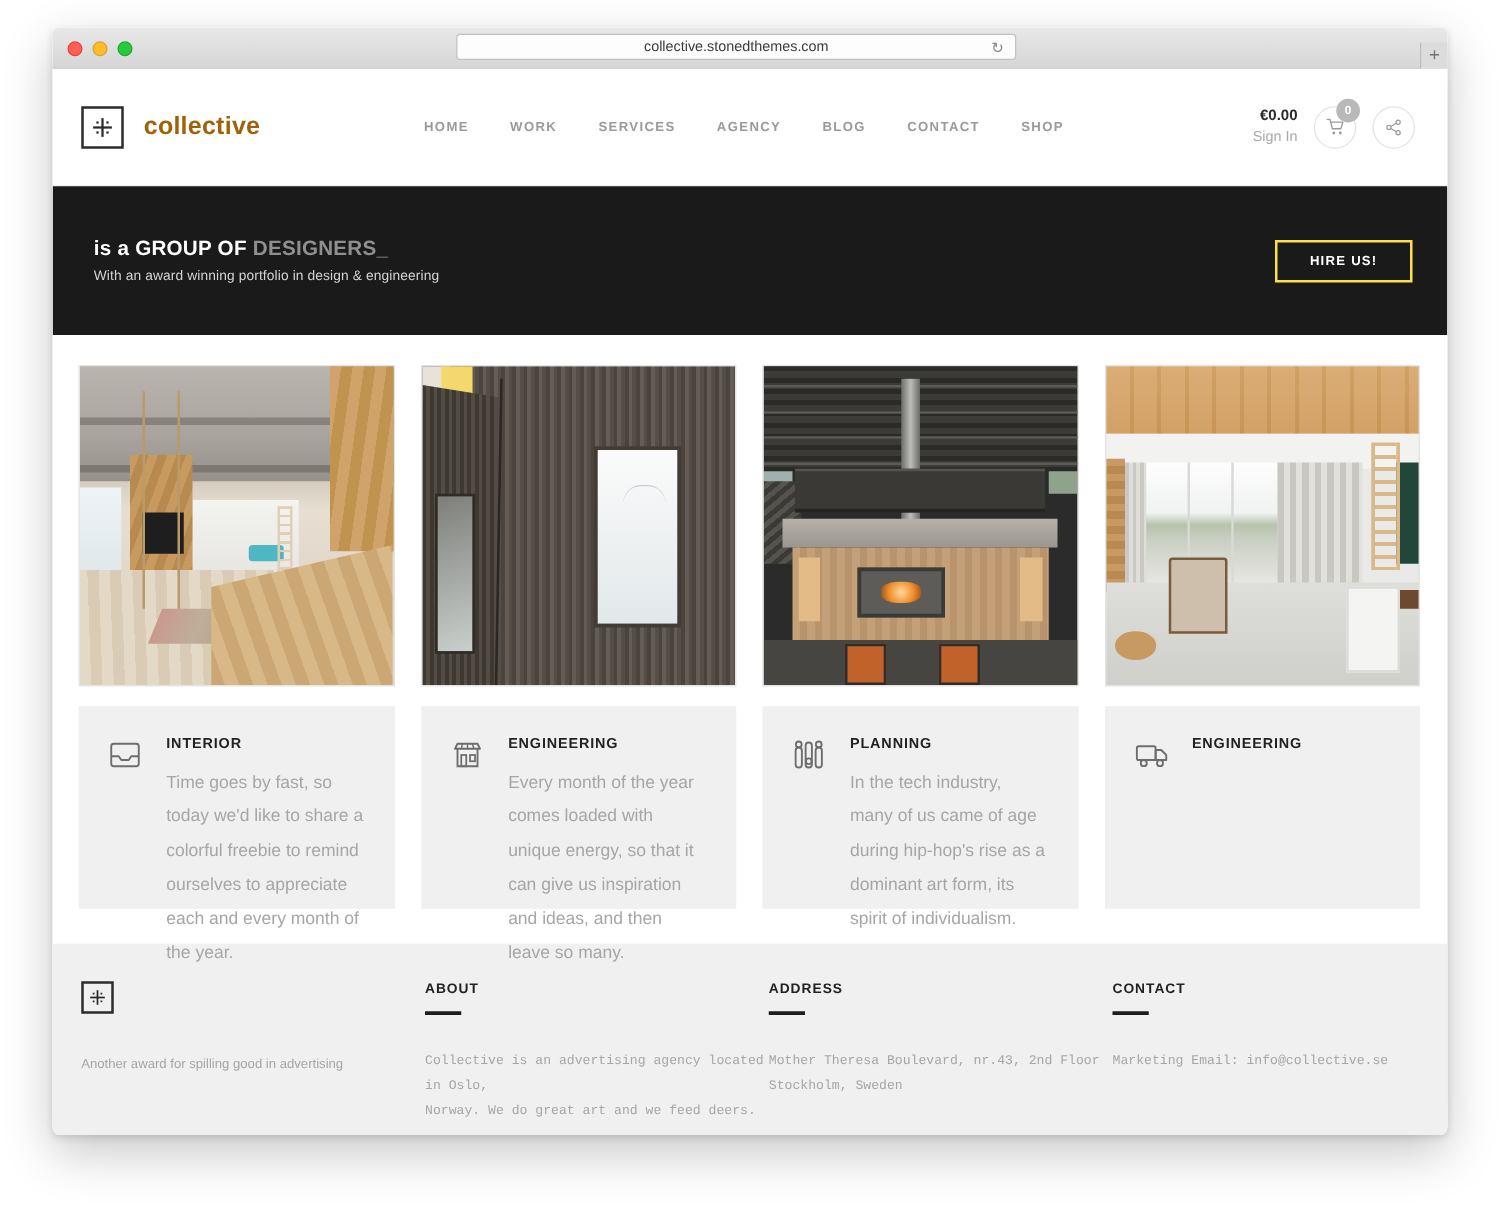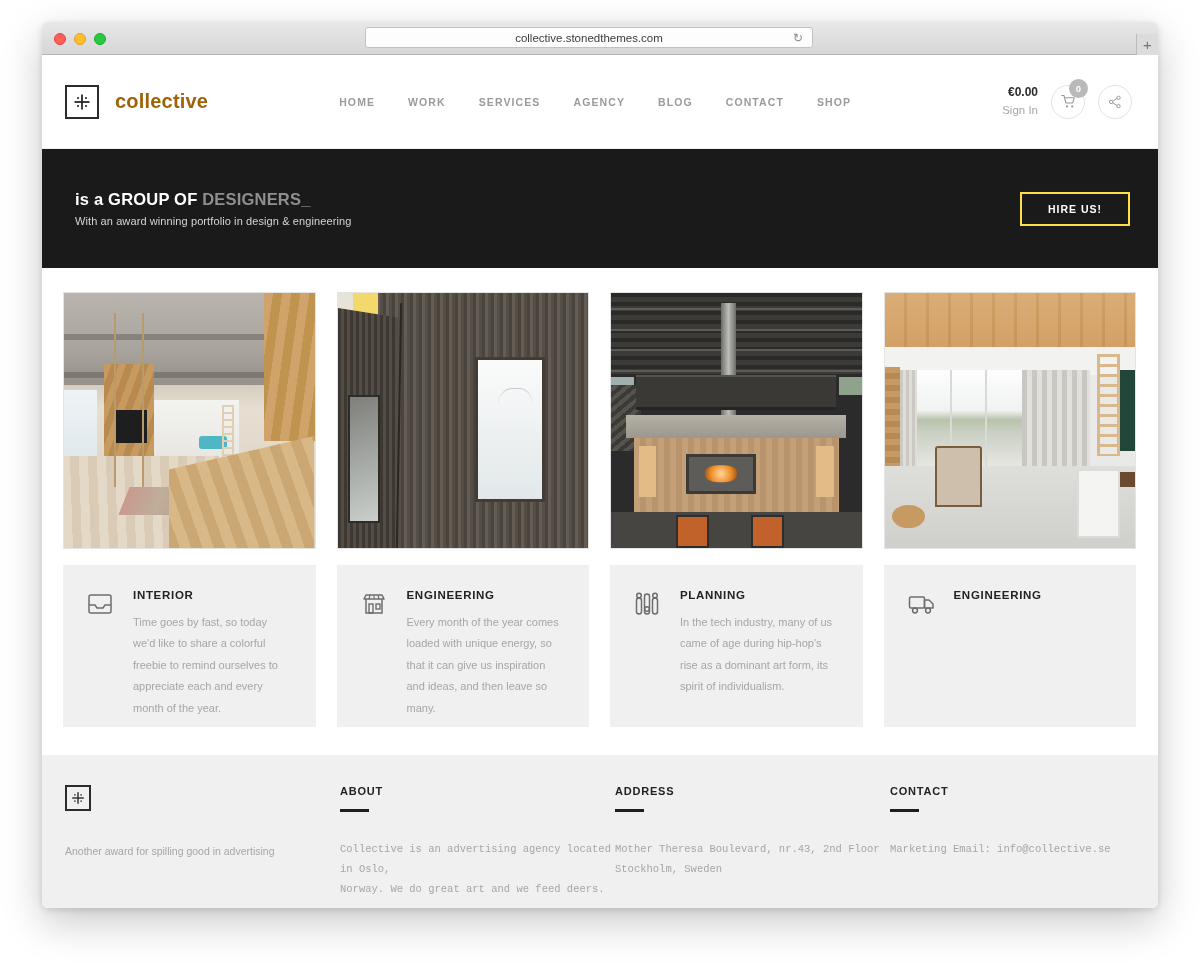--- a/index.html
+++ b/index.html
@@ -246,21 +246,21 @@
   .card {
     background: #f0f0f0;
     height: 162px;
     padding: 24px 24px 0 24px;
     display: flex;
     cursor: pointer;
   }
   .card-icon { width: 46px; flex-shrink: 0; color: #6d6d6d; padding-top: 2px; }
   .card-body { flex: 1; }
   .card-title { font-size: 11.5px; font-weight: 700; letter-spacing: .7px; color: #222; }
-  .card-text { font-size: 11px; line-height: 1.95; color: #a6a6a6; margin-top: 11px; }
+  .card-text { font-size: 14px; line-height: 1.95; color: #a6a6a6; margin-top: 11px; }
 
   
   .footer {
     margin-top: 28px;
     background: #f0f0f0;
     height: 177px;
     padding: 30px 26px 0 23px;
     display: grid;
     grid-template-columns: 275px 275px 275px 1fr;
   }

